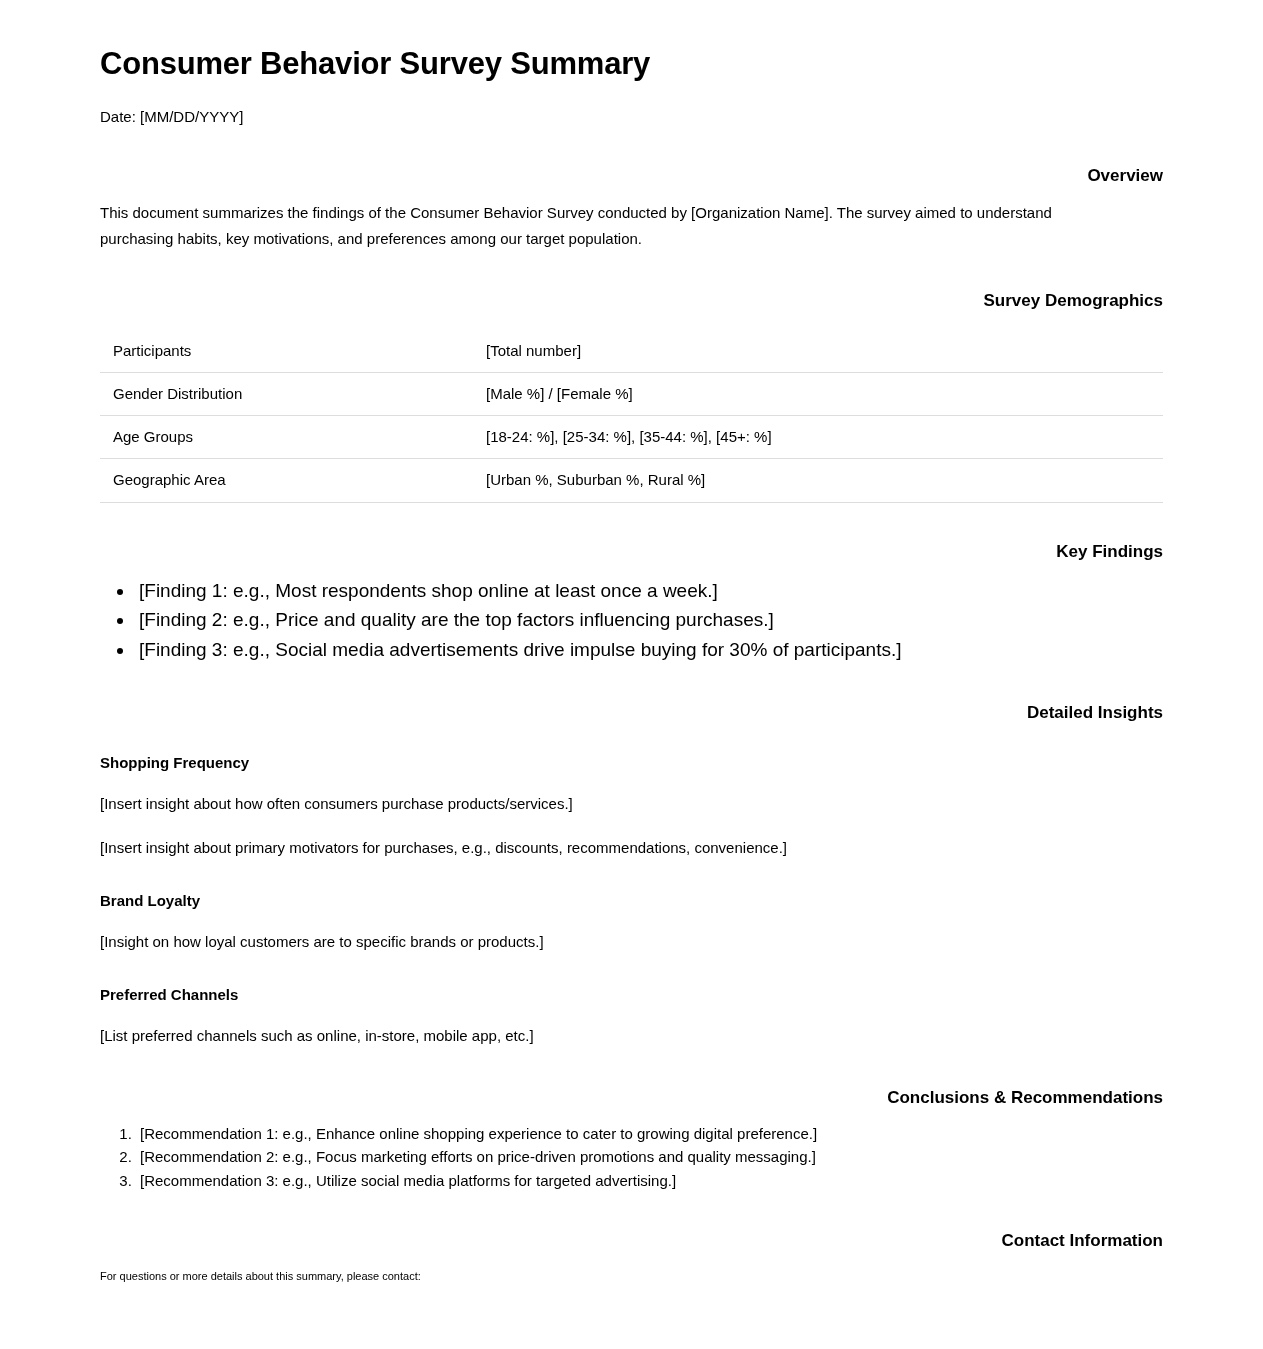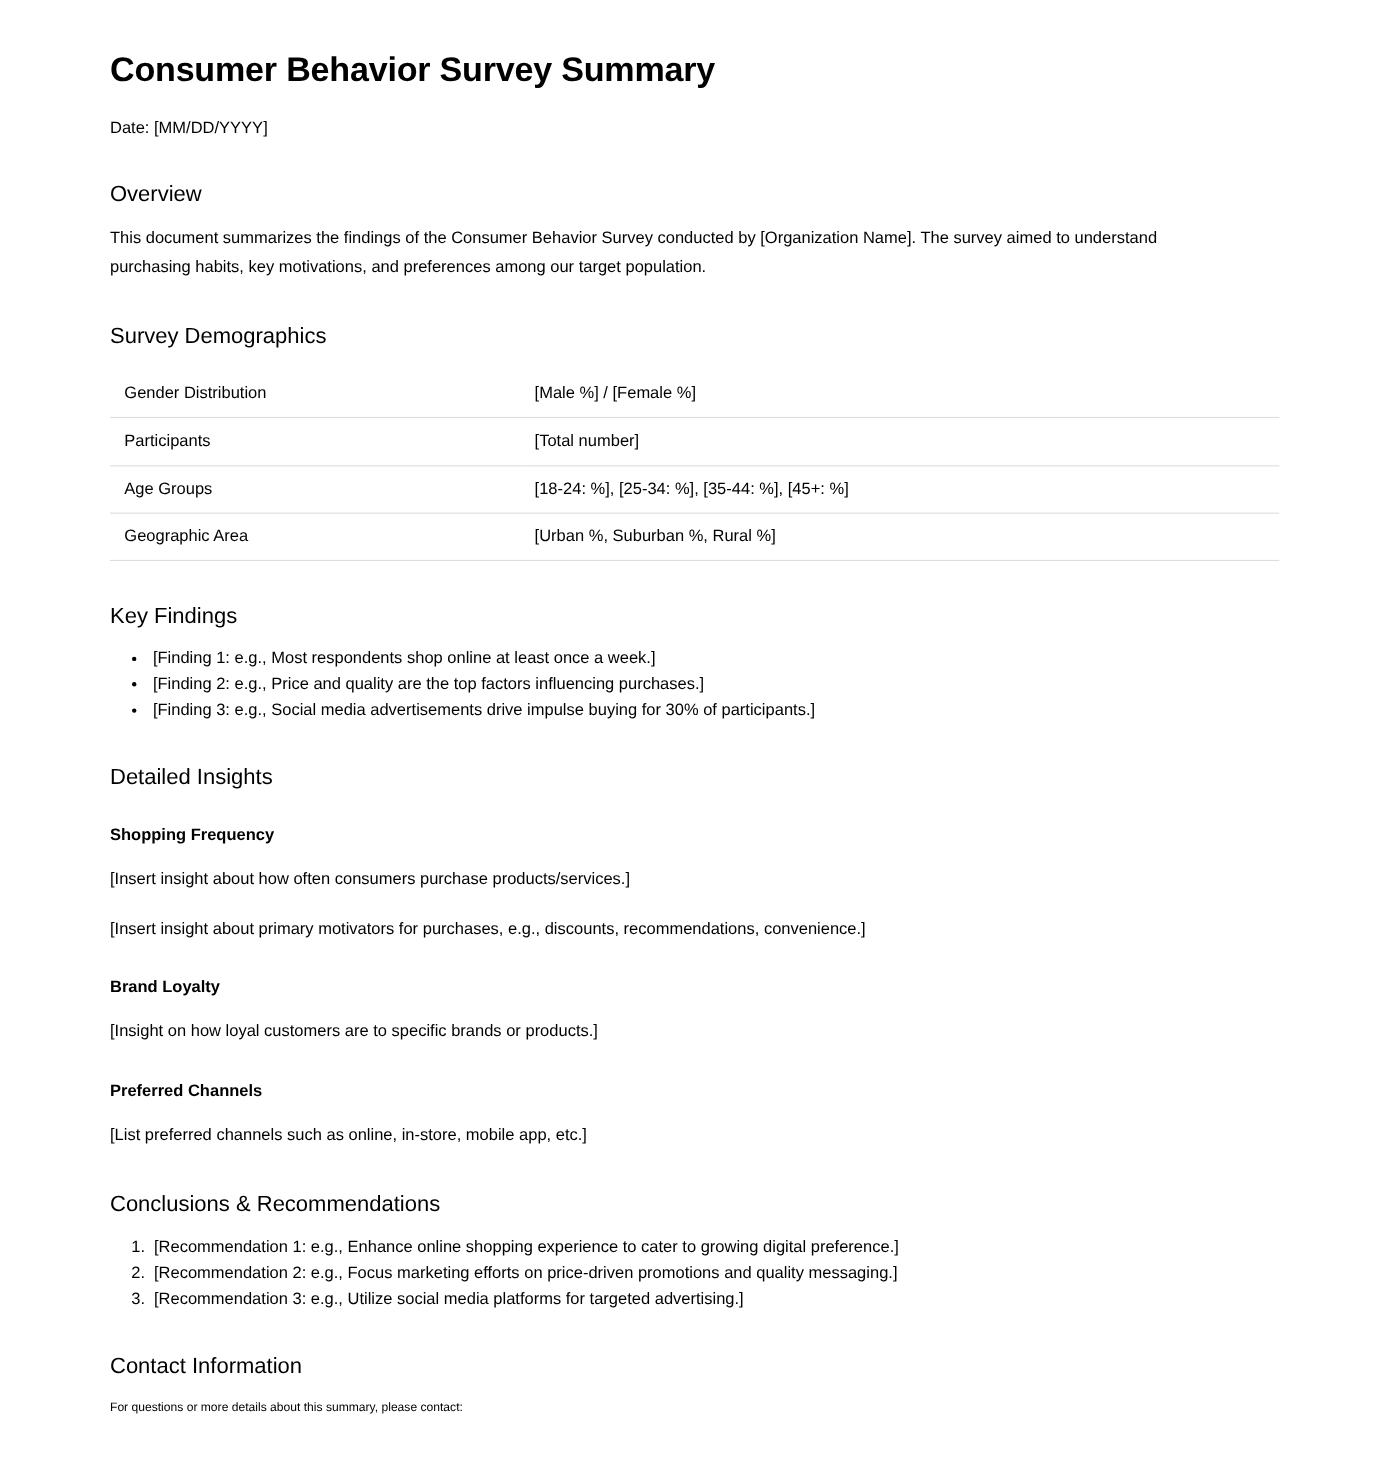--- a/index.html
+++ b/index.html
@@ -34,24 +34,25 @@
   }
   .date-label {
     font-weight: normal;
   }
   .date-value {
     font-weight: normal;
   }
 
   
   .h2 {
-    font-size: 20px;
-    font-weight: normal;
+    font-size: 17px;
+    font-weight: bold;
     margin: 38px 0 0 0;
     line-height: 1.25;
+    text-align: right;
   }
   .h3 {
     font-size: 15px;
     font-weight: bold;
     margin: 30px 0 0 0;
     line-height: 1.3;
   }
 
   
   .para {
@@ -78,21 +79,21 @@
     line-height: 1.35;
   }
   .demo-table td.col-key {
     width: 360px;
   }
 
   
   ul.findings {
     margin: 14px 0 0 0;
     padding-left: 35px;
-    font-size: 15px;
+    font-size: 19px;
     line-height: 1.55;
   }
   ul.findings li {
     margin: 0;
     padding-left: 4px;
   }
   ol.recs {
     margin: 14px 0 0 0;
     padding-left: 36px;
     font-size: 15px;
@@ -123,26 +124,26 @@
     <span class="date-label">Date:</span><span> </span><span class="date-value">[MM/DD/YYYY]</span>
   </p>
 
   <h2 class="h2">Overview</h2>
   <p class="para">This document summarizes the findings of the Consumer Behavior Survey conducted by [Organization Name]. The survey aimed to understand purchasing habits, key motivations, and preferences among our target population.</p>
 
   <h2 class="h2">Survey Demographics</h2>
   <table class="demo-table">
     <tbody>
       <tr>
+        <td class="col-key">Participants</td>
+        <td>[Total number]</td>
+      </tr>
+      <tr>
         <td class="col-key">Gender Distribution</td>
         <td>[Male %] / [Female %]</td>
-      </tr>
-      <tr>
-        <td class="col-key">Participants</td>
-        <td>[Total number]</td>
       </tr>
       <tr>
         <td class="col-key">Age Groups</td>
         <td>[18-24: %], [25-34: %], [35-44: %], [45+: %]</td>
       </tr>
       <tr>
         <td class="col-key">Geographic Area</td>
         <td>[Urban %, Suburban %, Rural %]</td>
       </tr>
     </tbody>

